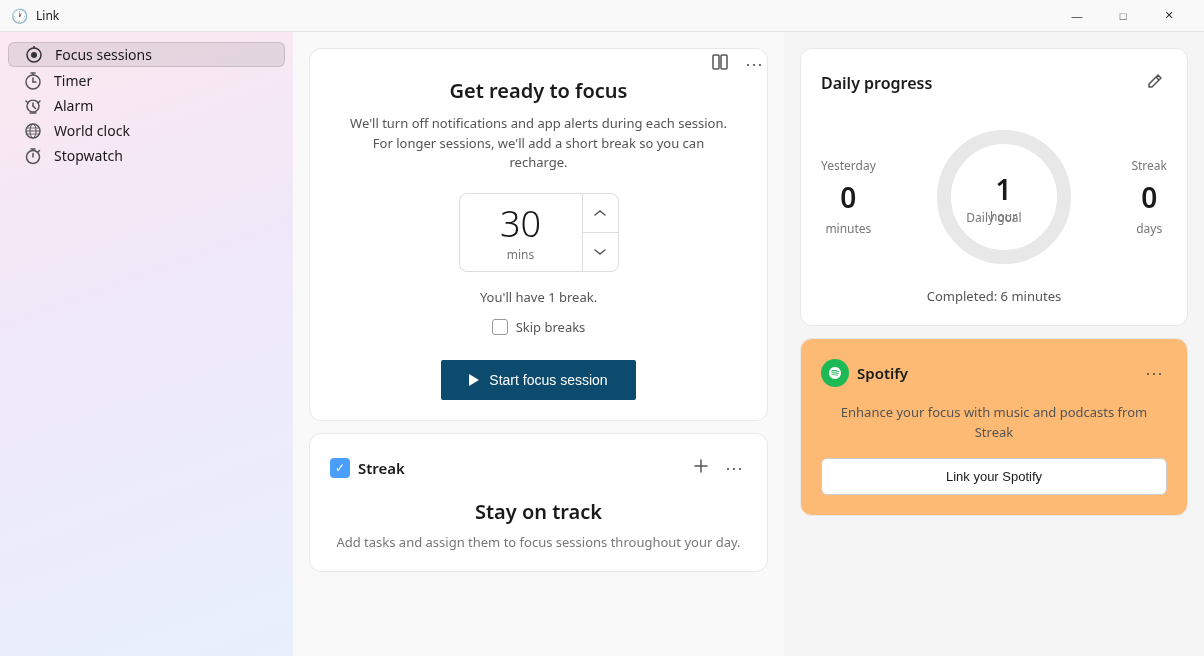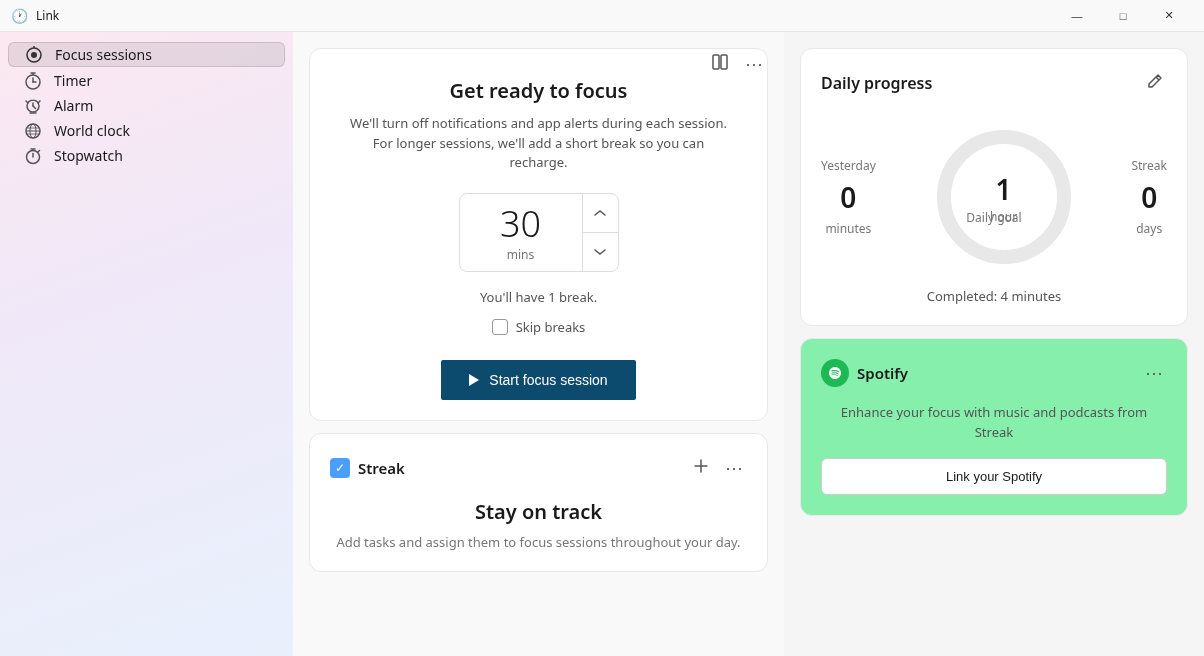--- a/index.html
+++ b/index.html
@@ -393,21 +393,21 @@
 
     .progress-completed {
       text-align: center;
       font-size: 13px;
       color: #555;
       margin-top: 8px;
     }
 
     
     .spotify-card {
-      background: #86efac;
+      background: #fdba74;
       border-radius: 12px;
       border: 1px solid #e8e8e8;
       padding: 20px;
     }
     .spotify-header {
       display: flex;
       align-items: center;
       justify-content: space-between;
       margin-bottom: 16px;
     }
@@ -652,21 +652,21 @@
           <span class="stat-label">Streak</span>
           <span class="stat-number">0</span>
           <span class="stat-unit">days</span>
         </div>
       </div>
 
       <div style="text-align:center; margin-top:-80px; margin-bottom:60px;">
         <span style="font-size:12px; color:#777;">Daily goal</span>
       </div>
 
-      <p class="progress-completed">Completed: 4 minutes</p>
+      <p class="progress-completed">Completed: 6 minutes</p>
     </div>
 
     <div class="spotify-card">
       <div class="spotify-header">
         <div class="spotify-logo">
           <div class="spotify-icon">
             <svg width="16" height="16" viewBox="0 0 16 16" fill="none">
               <path d="M8 2C4.686 2 2 4.686 2 8s2.686 6 6 6 6-2.686 6-6-2.686-6-6-6zm2.76 8.64a.375.375 0 01-.516.124c-1.414-.866-3.194-1.062-5.29-.582a.375.375 0 11-.168-.732c2.295-.524 4.264-.298 5.85.672a.375.375 0 01.124.518zm.736-1.636a.468.468 0 01-.645.154C9.13 8.148 7.116 7.86 4.66 8.57a.469.469 0 01-.27-.898c2.724-.818 4.954-.462 6.756.694a.468.468 0 01.15.638zm.064-1.702C9.642 6.136 6.69 6.04 5.016 6.532a.562.562 0 01-.326-1.076c1.926-.584 5.124-.47 7.148.846a.563.563 0 01-.282 1.05z" fill="white"></path>
             </svg>
           </div>

